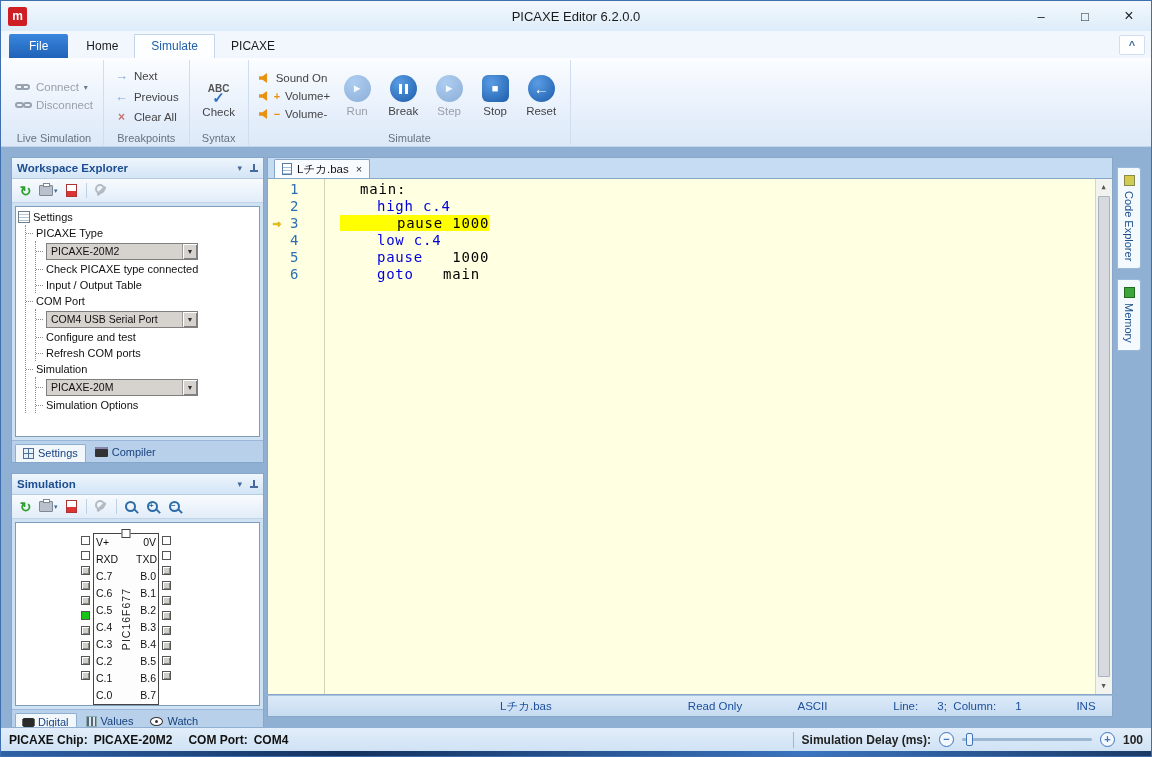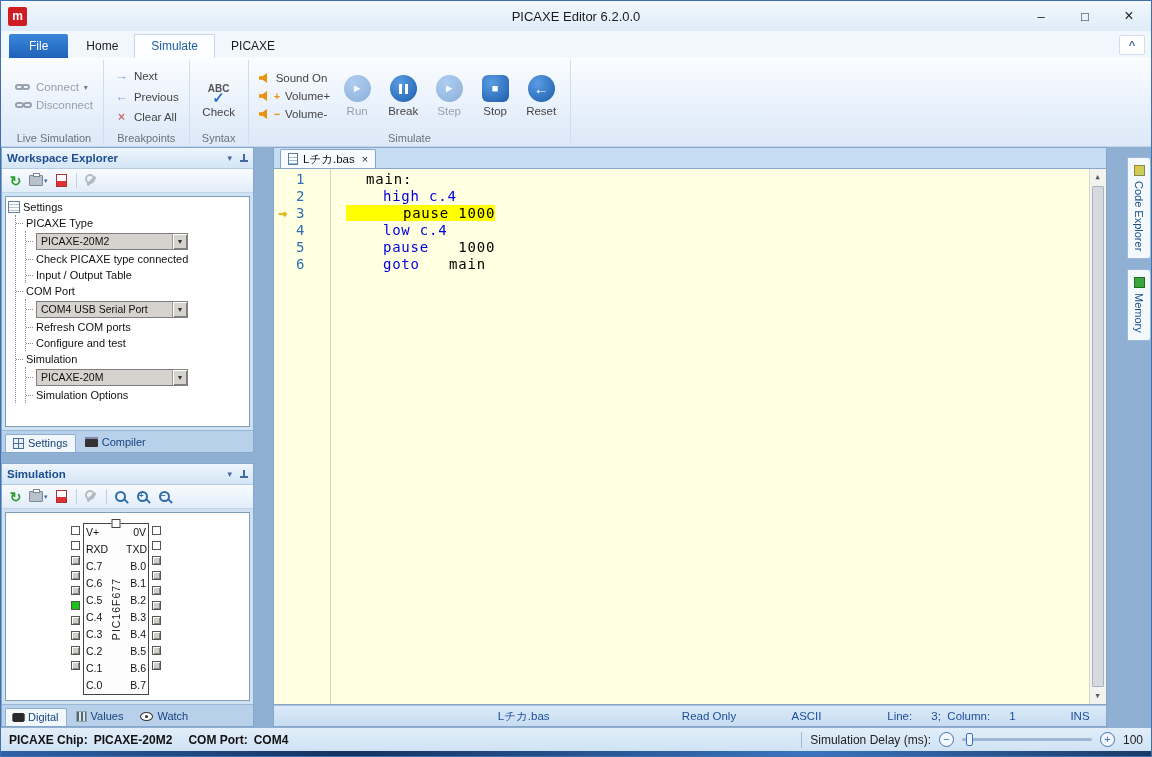--- a/index.html
+++ b/index.html
@@ -50,21 +50,21 @@
   .i-chain.broken i:last-child { left:8px; }
   .g-arrow { font-size:13px; font-weight:bold; color:#7fa7d9; width:15px; text-align:center; }
   .g-clear { font-size:12px; font-weight:bold; color:#cc7070; width:15px; text-align:center; }
   .i-abc { display:flex; flex-direction:column; align-items:center; line-height:10px; }
   .i-abc i { font-style:normal; font-size:10px; font-weight:bold; color:#555; letter-spacing:0;margin-top:10px; }
   .i-abc b { color:#2b6fc0; font-size:15px; margin-top:-1px; }
   .i-spk { width:12px; height:10px; background:#e8920f; clip-path:polygon(0 32%,32% 32%,70% 0,70% 100%,32% 68%,0 68%); }
   .spk-badge { color:#e8920f; font-weight:bold; font-size:11px; margin-left:-2px; }
 
   
-  .main { flex:1; background:#8fb0d2; display:flex; padding:0; gap:19px; overflow:hidden; }
+  .main { flex:1; background:#8fb0d2; display:flex; padding:10px; gap:3px; overflow:hidden; }
   .left-col { width:253px; flex:0 0 253px; display:flex; flex-direction:column; }
   .panel { background:#cfe2f4; border:1px solid #86a7cc; display:flex; flex-direction:column; }
   .panel.workspace { height:306px; flex:0 0 306px; }
   .panel.simulation { margin-top:10px; flex:1; }
   .phead { height:21px; flex:0 0 21px; background:linear-gradient(#eef5fc,#d3e5f6); border-bottom:1px solid #b5cbe4; display:flex; align-items:center; padding:0 5px; }
   .phead-title { font-size:11.5px; font-weight:bold; color:#1d4d91; }
   .ph-icons { margin-left:auto; display:flex; align-items:center; gap:8px; }
   .ph-caret { color:#44699c; font-size:9px; }
   .i-pin { width:8px; height:8px; position:relative; display:inline-block; }
   .i-pin::before { content:""; position:absolute; left:3px; top:0; width:2px; height:6px; background:#44699c; }
@@ -154,21 +154,21 @@
   
   .right-strip { width:25px; flex:0 0 25px; display:flex; flex-direction:column; gap:10px; padding-top:10px; }
   .vtab { writing-mode:vertical-rl; display:inline-flex; align-items:center; gap:5px; background:#f4f9fe; border:1px solid #9ab8d8; border-radius:0 3px 3px 0; padding:7px 2px; font-size:11px; color:#1b4f8a; margin-left:1px; }
   .i-codeexp { width:11px; height:11px; background:linear-gradient(135deg,#e8c23c,#b9d46a); border:1px solid #8a8a4a; }
   .i-memory { width:11px; height:11px; background:#3ba53b; border:1px solid #1f6e1f; }
 
   
   .appstatus { height:24px; flex:0 0 24px; background:linear-gradient(#e2eefa,#cfe2f4); border-top:1px solid #8fb0d2; display:flex; align-items:center; font-size:12px; color:#111; padding:0 8px; gap:6px; }
   .b { font-weight:bold; }
   .ml { margin-left:10px; }
-  .as-right { margin-left:auto; display:flex; align-items:center; gap:8px; color:#222; }
+  .as-right { margin-left:auto; display:flex; align-items:center; gap:8px; color:#222;font-weight:bold; }
   .as-sep { width:1px; height:16px; background:#a0b8d0; }
   .round-btn { width:15px; height:15px; border:1.5px solid #3f74b8; border-radius:50%; color:#3f74b8; display:flex; align-items:center; justify-content:center; font-size:11px; line-height:1; background:#f2f8fd; }
   .slider { width:130px; height:3px; background:#9db8d4; border-radius:2px; position:relative; }
   .slider-thumb { position:absolute; left:4px; top:-5px; width:7px; height:13px; background:#eaf3fb; border:1px solid #3f74b8; border-radius:2px; }
 
   .sliver { height:5px; flex:0 0 5px; background:linear-gradient(90deg,#2f62a8,#14325f 30%,#3b74c0 70%,#1b3a66); }
 </style>
 </head>
 <body>
 
@@ -368,24 +368,24 @@
                   <span>COM Port</span>
                 </div>
               <div class="tkids2">
                 <div class="trow combo-row">
                   <div class="combo">
                     <span class="combo-text">COM4 USB Serial Port</span>
                     <span class="combo-btn">▼</span>
                   </div>
                 </div>
                 <div class="trow">
+                    <span>Configure and test</span>
+                  </div>
+                <div class="trow">
                     <span>Refresh COM ports</span>
-                  </div>
-                <div class="trow">
-                    <span>Configure and test</span>
                   </div>
               </div>
               <div class="trow">
                   <span>Simulation</span>
                 </div>
               <div class="tkids2">
                 <div class="trow combo-row">
                   <div class="combo">
                     <span class="combo-text">PICAXE-20M</span>
                     <span class="combo-btn">▼</span>

